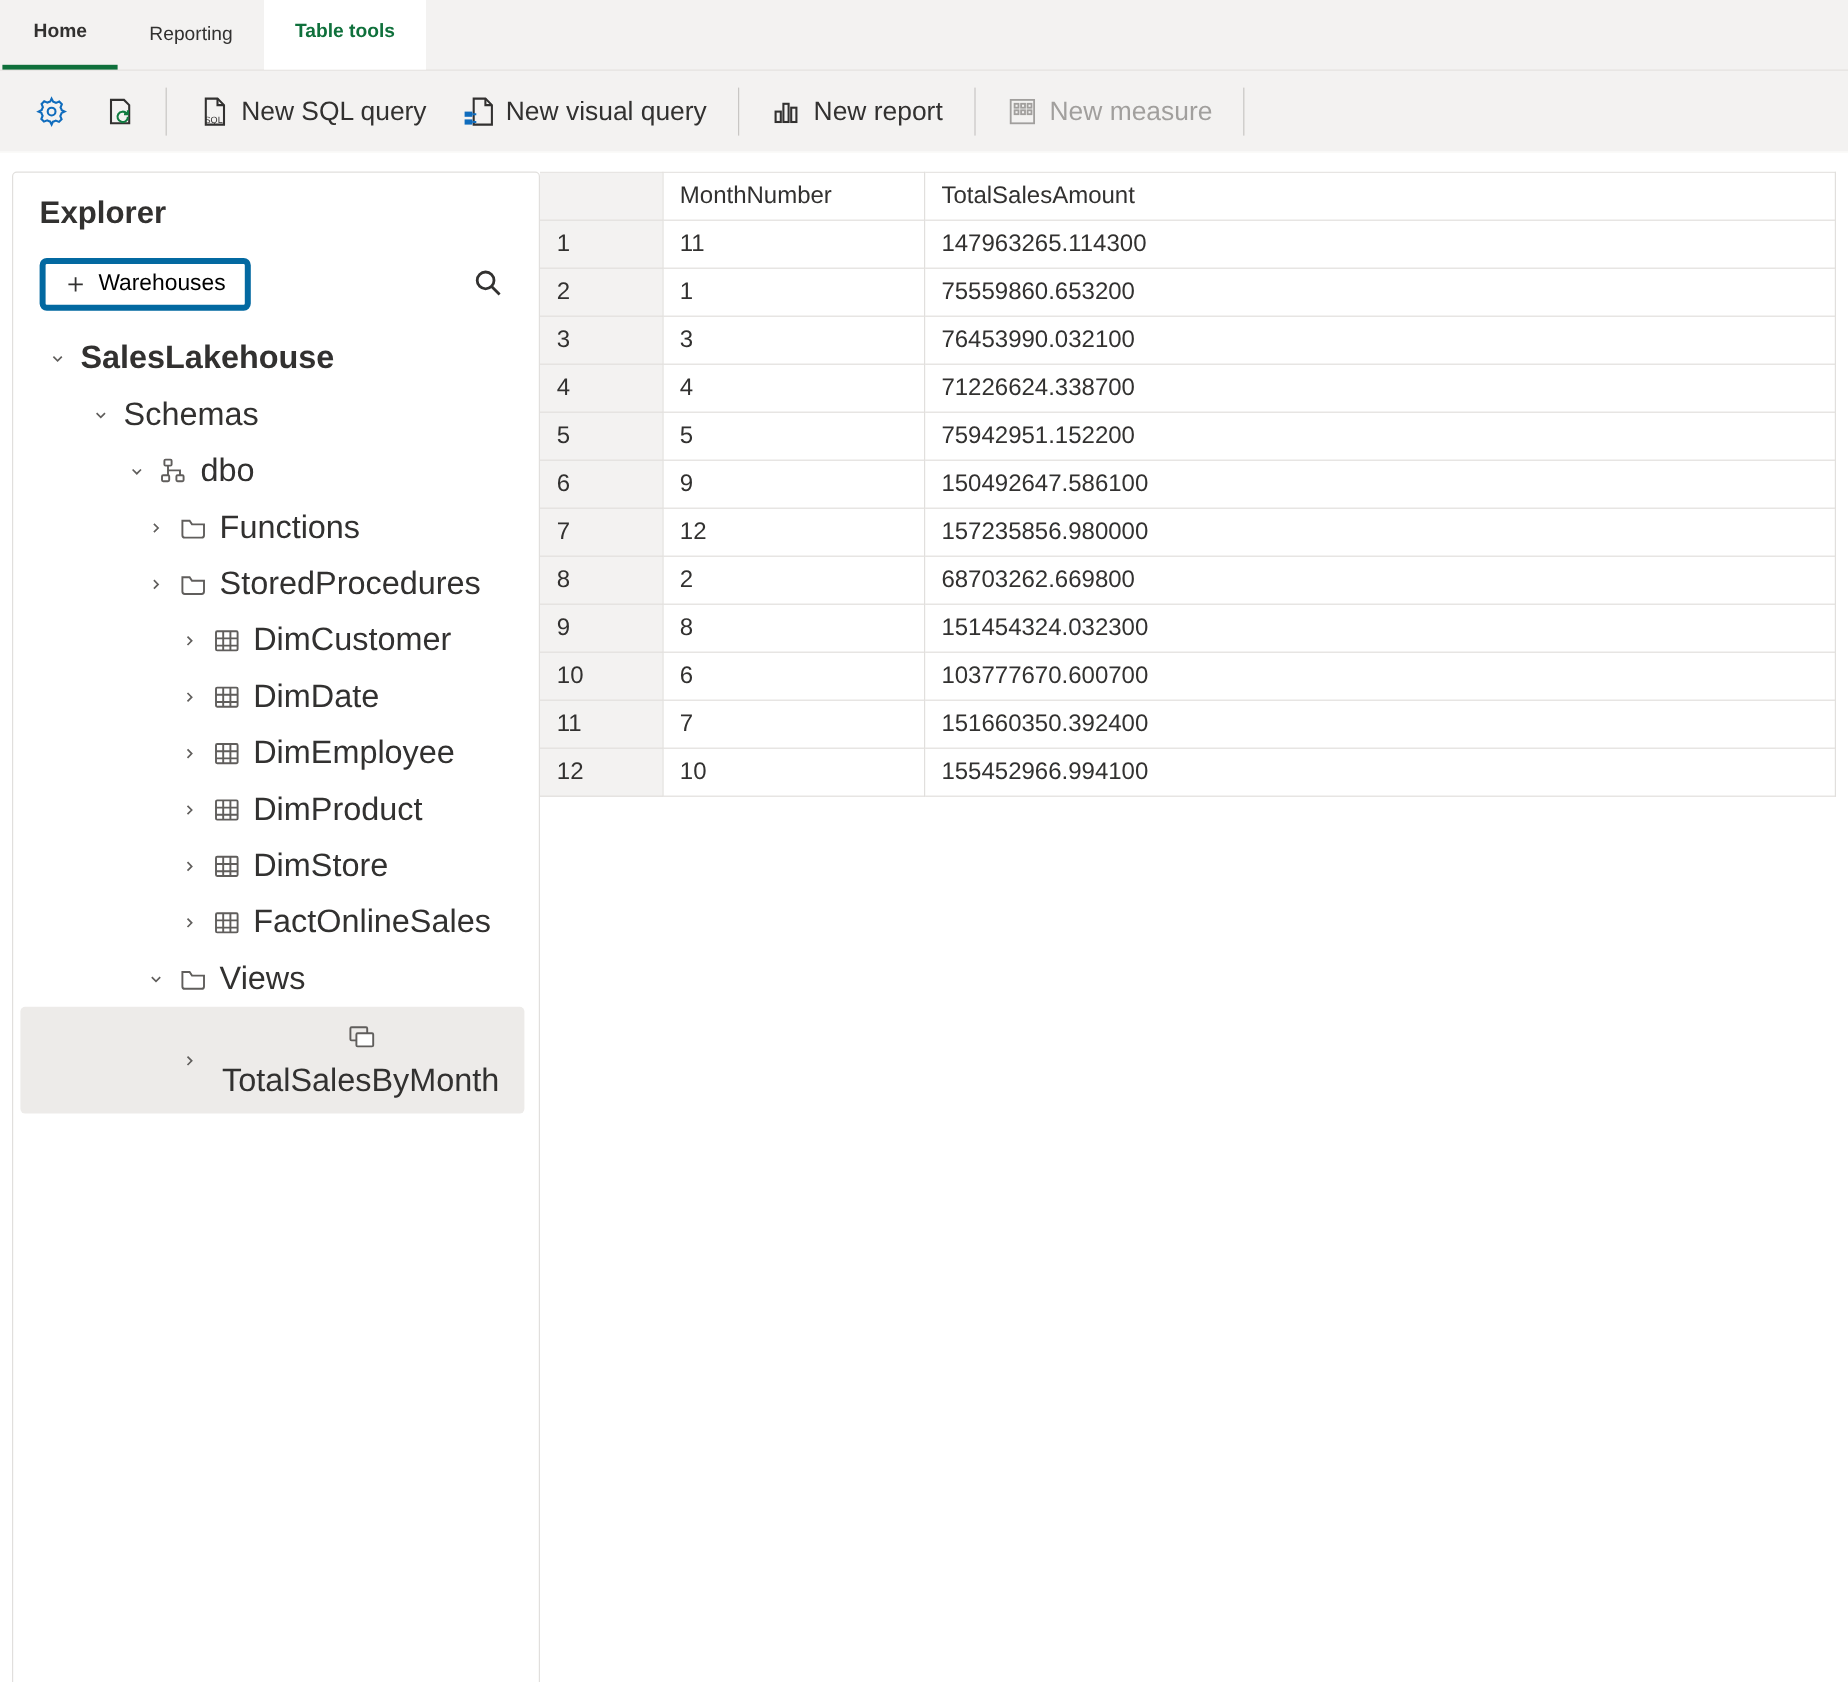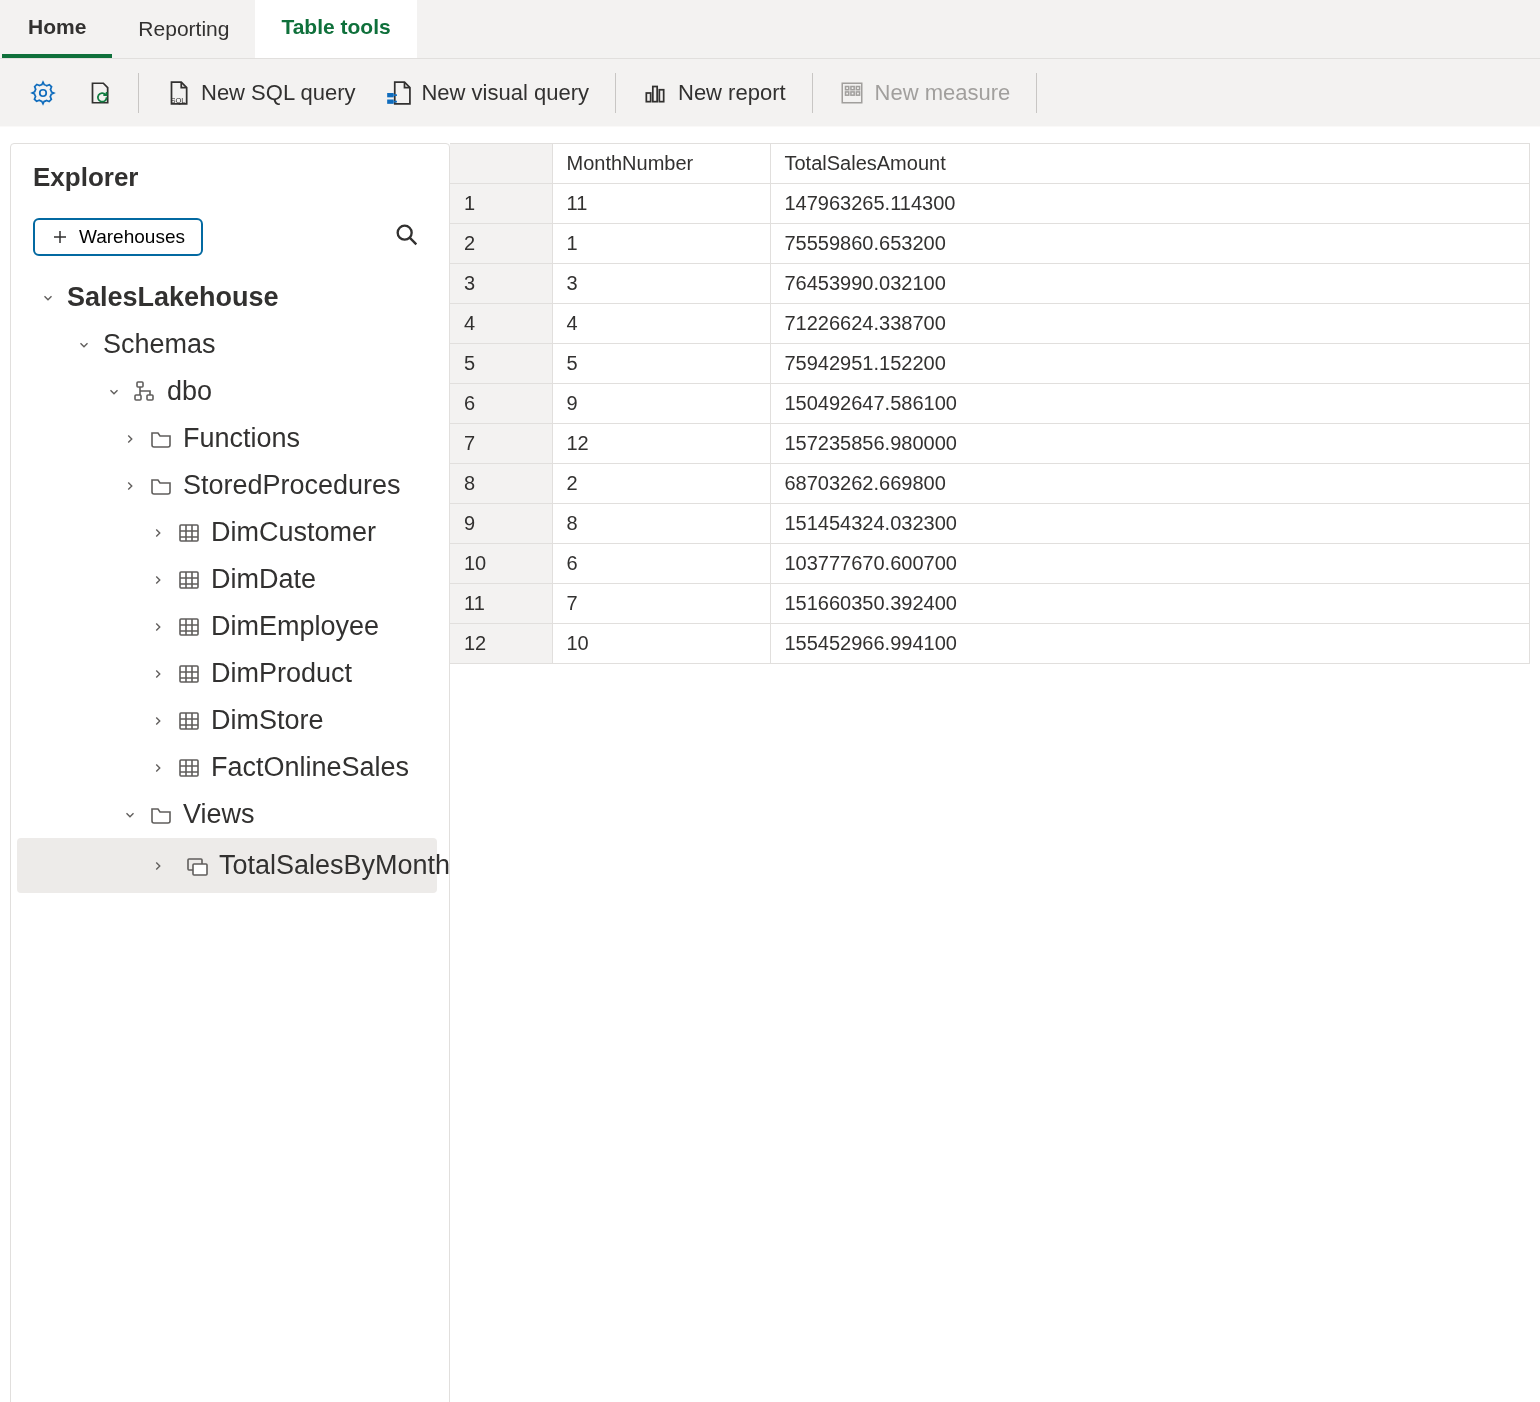--- a/index.html
+++ b/index.html
@@ -18,21 +18,21 @@
     display: flex;
     height: 59px;
     background: #f3f2f1;
     border-bottom: 1px solid #e1dfdd;
     padding: 0 2px;
   }
   .ribbon-tab {
     padding: 0 26px;
     display: flex;
     align-items: center;
-    font-size: 21px;
+    font-size: 16px;
     color: #323130;
     position: relative;
     cursor: pointer;
   }
   .ribbon-tab.home { border-bottom: 4px solid #0f703b; font-weight: 600; }
   .ribbon-tab.active-context {
     background: #ffffff;
     color: #0f703b;
     font-weight: 600;
     border-bottom: 4px solid transparent;
@@ -102,21 +102,21 @@
   .explorer-controls {
     display: flex;
     justify-content: space-between;
     align-items: center;
     padding: 8px 22px 12px 22px;
   }
   .warehouses-btn {
     display: flex;
     align-items: center;
     gap: 10px;
-    border: 2px solid #0369a1;
+    border: 5px solid #0369a1;
     border-radius: 6px;
     padding: 6px 16px;
     font-size: 19px;
     background: #ffffff;
     cursor: pointer;
   }
   .search-btn {
     background: none;
     border: none;
     cursor: pointer;
@@ -481,21 +481,21 @@
         <span>Views</span>
       </div>
 
       <div id="views-container">
           <div class="tree-row lvl4 selected">
             <span class="chevron">
               <svg viewBox="0 0 16 16" fill="none" stroke="#605e5c" stroke-width="1.6">
                 <path d="M6 4l4 4-4 4"></path>
               </svg>
             </span>
-            <span class="highlight-box" style="display:flex;align-items:center;gap:10px;padding:4px 8px;">
+            <span class="highlight-box" style="display:flex;align-items:center;gap:10px;padding:4px 8px;flex-direction:column;">
               <span class="tree-icon">
                 <svg viewBox="0 0 24 24" fill="none" stroke="#605e5c" stroke-width="1.6">
                   <rect x="3" y="5" width="14" height="11" rx="1"></rect>
                   <rect x="8" y="10" width="14" height="11" rx="1" fill="#fff"></rect>
                 </svg>
               </span>
               <span>TotalSalesByMonth</span>
             </span>
           </div>
         </div>

